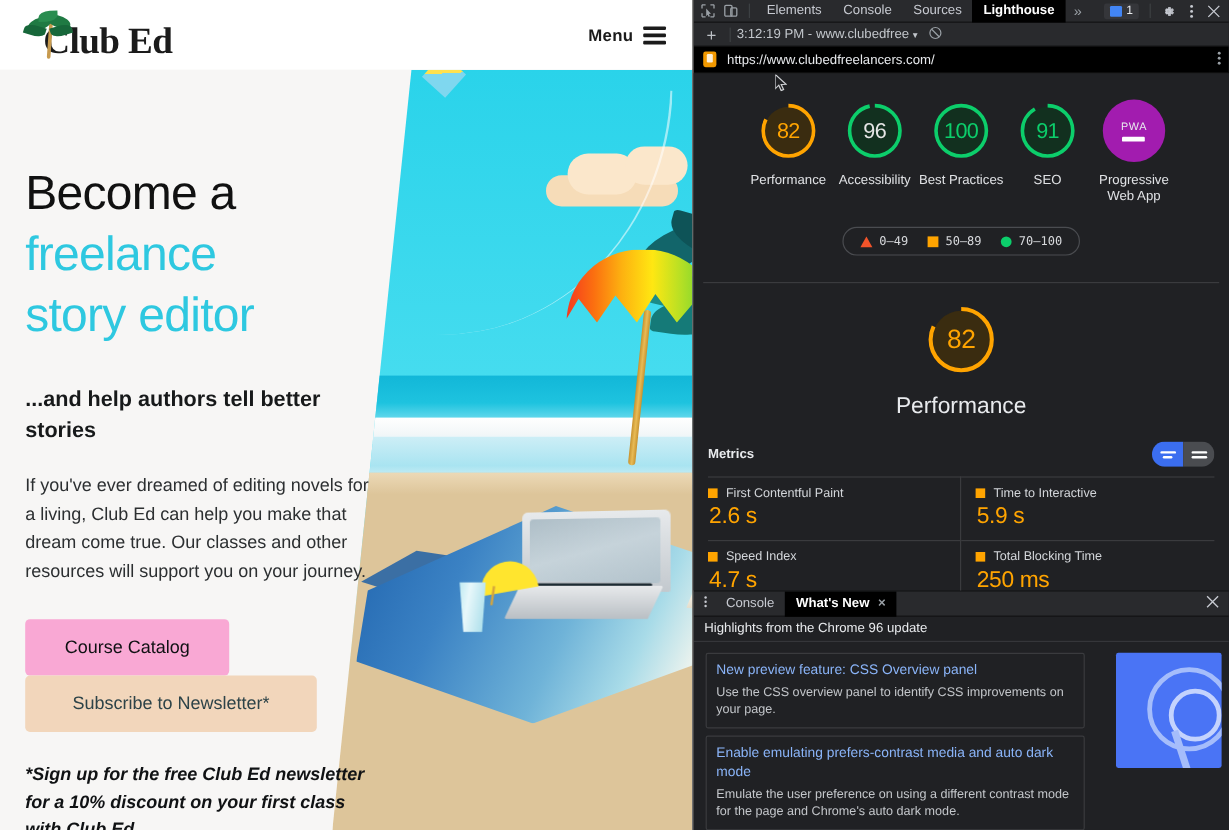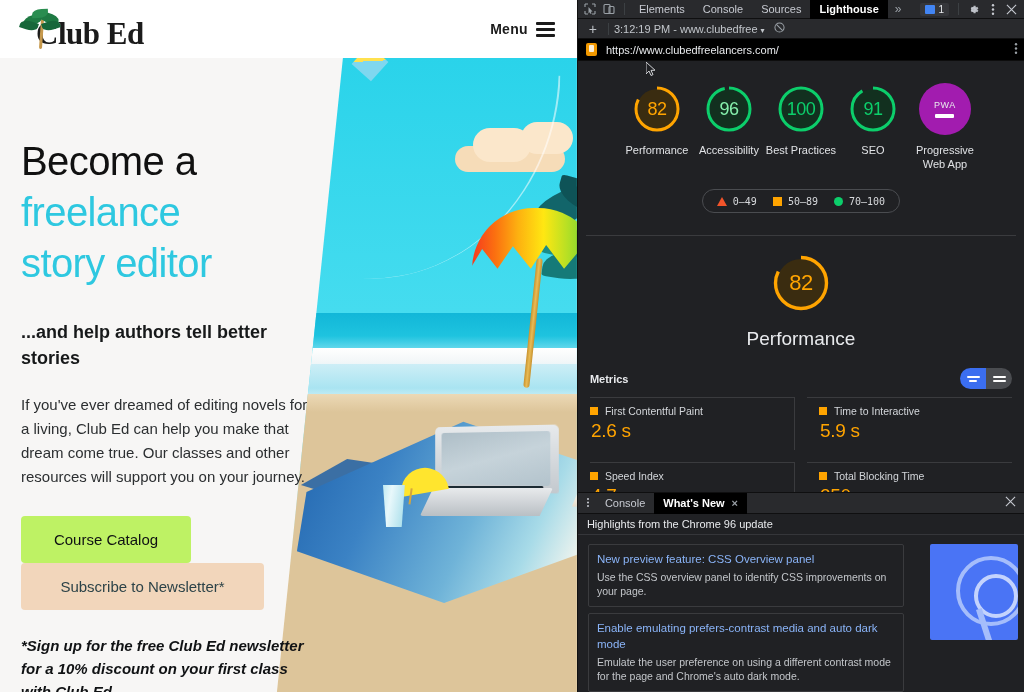--- a/index.html
+++ b/index.html
@@ -188,21 +188,21 @@
     margin-top: 22px; width: 298px;
     font-size: 15px; line-height: 24px; color: #2c2f31;
   }
   .btn {
     display: block; border: none; cursor: pointer;
     font-family: "Liberation Sans", sans-serif;
     text-align: center;
   }
   .btn-primary {
     margin-top: 27px; width: 170px; height: 47px;
-    background: #bef264; color: #0f1113; font-size: 15px; border-radius: 4px;
+    background: #f9a8d4; color: #0f1113; font-size: 15px; border-radius: 4px;
   }
   .btn-secondary {
     margin-top: 0; width: 243px; height: 47px;
     background: #f2d6bb; color: #2d4348; font-size: 15px; border-radius: 4px;
   }
   .fineprint {
     margin-top: 24px; width: 290px;
     font-size: 15px; line-height: 23px; font-weight: 700; font-style: italic; color: #101214;
   }
 
@@ -313,21 +313,21 @@
   .metrics-label { font-size: 11px; font-weight: 700; color: #e8eaed; }
   .toggle-group {
     display: flex; border-radius: 11px; overflow: hidden; width: 52px; height: 21px;
   }
   .toggle-half { width: 26px; display:flex; align-items:center; justify-content:center; cursor:pointer; gap:2px; flex-direction: column; }
   .toggle-half.on { background: #3b6ef0; }
   .toggle-half.off { background: #4a4c50; }
   .tl { height: 2px; background: #fff; border-radius:1px; }
 
   .metrics-grid {
-    display: grid; grid-template-columns: 1fr 1fr; gap: 12px;
+    display: grid; grid-template-columns: 1fr 1fr; gap: 0;
     padding: 8px 12px 0 12px;
   }
   .metric {
     border-top: 1px solid #3a3b3e; padding: 7px 0 8px 0;
   }
   .metrics-grid > .metric:nth-child(odd) { padding-right: 12px; border-right: 1px solid #3a3b3e; }
   .metrics-grid > .metric:nth-child(even) { padding-left: 12px; }
   .metric-head { display: flex; align-items: center; gap: 7px; }
   .m-sq { width: 8px; height: 8px; background: #ffa400; flex: none; }
   .metric-name { font-size: 10.5px; color: #d3d6da; }
@@ -535,21 +535,21 @@
           <div class="gauge-num" style="color:#ffa400">82</div>
             </div>
           <div class="gauge-title">Performance</div>
         </div>
         <div class="gauge-cell">
           <div class="gauge-ring">
               <svg width="52" height="52" viewBox="0 0 52 52">
             <circle cx="26" cy="26" r="20" fill="#12301f"></circle>
             <circle cx="26" cy="26" r="21" fill="none" stroke="#0cce6b" stroke-width="3" stroke-dasharray="126.7 13.3" stroke-linecap="butt"></circle>
           </svg>
-          <div class="gauge-num" style="color:#86efac">96</div>
+          <div class="gauge-num" style="color:#e5e5e5">96</div>
             </div>
           <div class="gauge-title">Accessibility</div>
         </div>
         <div class="gauge-cell">
           <div class="gauge-ring">
               <svg width="52" height="52" viewBox="0 0 52 52">
             <circle cx="26" cy="26" r="20" fill="#12301f"></circle>
             <circle cx="26" cy="26" r="21" fill="none" stroke="#0cce6b" stroke-width="3" stroke-dasharray="132 0"></circle>
           </svg>
           <div class="gauge-num" style="color:#0cce6b">100</div>

